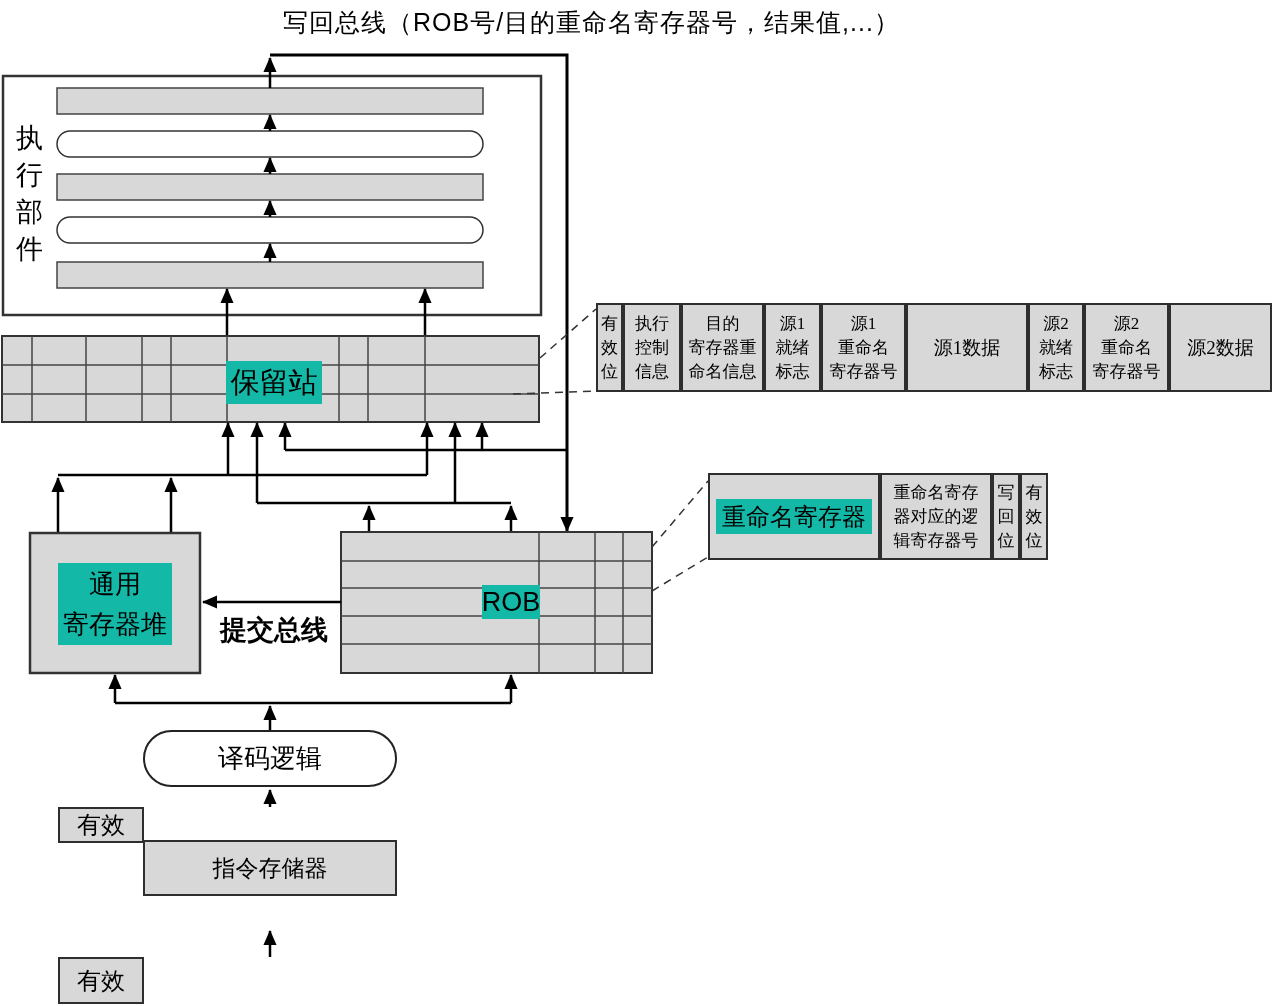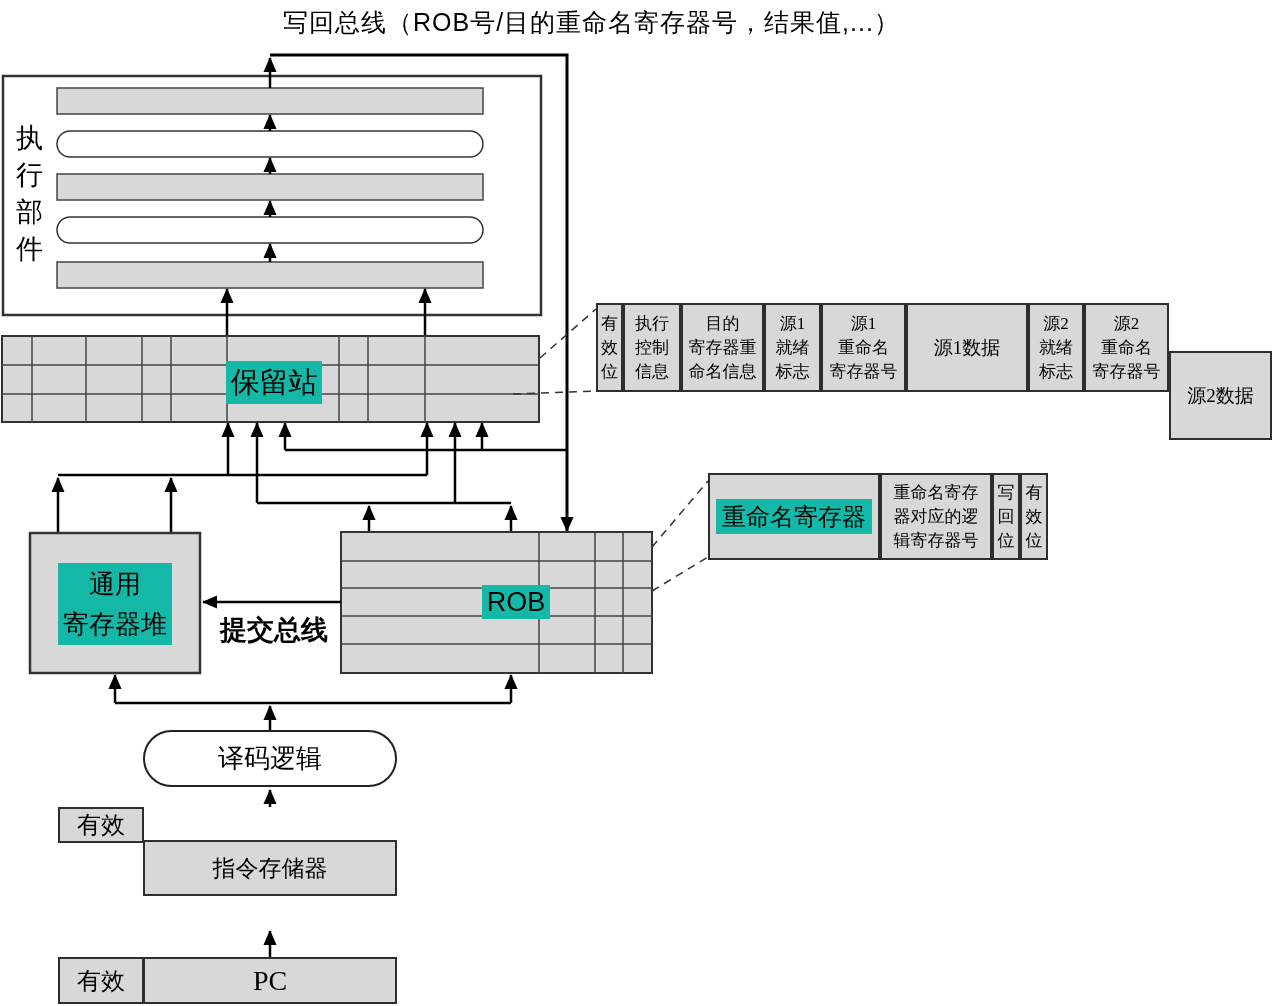--- a/index.html
+++ b/index.html
@@ -132,21 +132,21 @@
       <line x1="652" y1="591" x2="708" y2="557"></line>
     </g>
   </svg>
 
   <div class="abs" style="left:283px;top:6px;width:720px;font-size:25px;letter-spacing:1px;">写回总线（ROB号/目的重命名寄存器号，结果值,...）</div>
 
   <div class="abs vertical" style="left:13px;top:120px;width:30px;">执行部件</div>
 
   <div class="overlay-label" style="left:226px;top:361px;width:96px;height:43px;font-size:29px;">保留站</div>
 
-  <div class="overlay-label" style="left:482px;top:585px;width:68px;height:34px;font-size:27px;">ROB</div>
+  <div class="overlay-label" style="left:482px;top:585px;width:58px;height:34px;font-size:27px;">ROB</div>
 
   <div class="overlay-label" style="left:58px;top:563px;width:114px;height:82px;font-size:26px;line-height:40px;">通用
 寄存器堆</div>
 
   <div class="plain-label" style="left:208px;top:613px;width:132px;height:34px;font-size:27px;font-weight:bold;">提交总线</div>
 
   <div class="cell" style="left:596px;top:303px;width:27px;height:89px;">有
 效
 位</div>
   <div class="cell" style="left:623px;top:303px;width:58px;height:89px;">执行
@@ -161,36 +161,35 @@
   <div class="cell" style="left:821px;top:303px;width:85px;height:89px;">源1
 重命名
 寄存器号</div>
   <div class="cell" style="left:906px;top:303px;width:122px;height:89px;font-size:19px;">源1数据</div>
   <div class="cell" style="left:1028px;top:303px;width:56px;height:89px;">源2
 就绪
 标志</div>
   <div class="cell" style="left:1084px;top:303px;width:85px;height:89px;">源2
 重命名
 寄存器号</div>
-  <div class="cell" style="left:1169px;top:303px;width:103px;height:89px;font-size:19px;margin-top:48px;">源2数据</div>
+  <div class="cell" style="left:1169px;top:303px;width:103px;height:89px;font-size:19px;">源2数据</div>
 
   <div class="cell" style="left:708px;top:473px;width:172px;height:87px;"></div>
   <div class="overlay-label" style="left:716px;top:499px;width:156px;height:35px;font-size:24px;">重命名寄存器</div>
   <div class="cell" style="left:880px;top:473px;width:112px;height:87px;">重命名寄存
 器对应的逻
 辑寄存器号</div>
   <div class="cell" style="left:992px;top:473px;width:28px;height:87px;">写
 回
 位</div>
   <div class="cell" style="left:1020px;top:473px;width:28px;height:87px;">有
 效
 位</div>
 
   <div class="pill" style="left:143px;top:730px;width:254px;height:57px;text-align:right;">译码逻辑</div>
 
   <div class="graybox" style="left:58px;top:807px;width:86px;height:36px;">有效</div>
 
   <div class="graybox" style="left:143px;top:840px;width:254px;height:56px;font-size:23px;">指令存储器</div>
 
   <div class="graybox" style="left:58px;top:957px;width:86px;height:47px;">有效</div>
-  <div class="graybox" style="left:143px;top:957px;width:254px;height:47px;font-size:28px;">PC</div>
 
 </div>
 
 </body></html>

